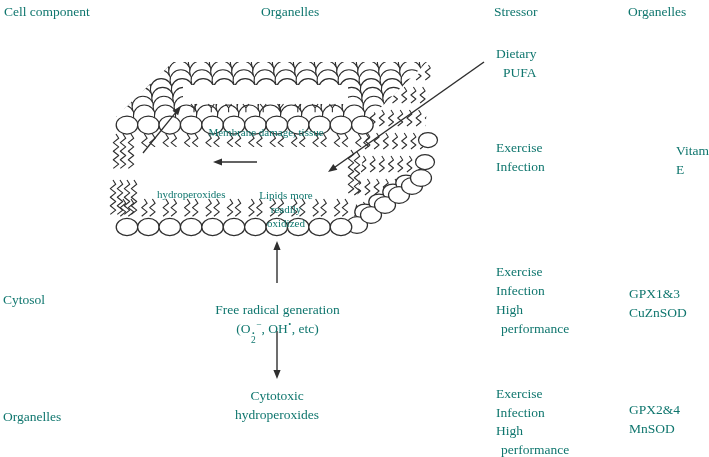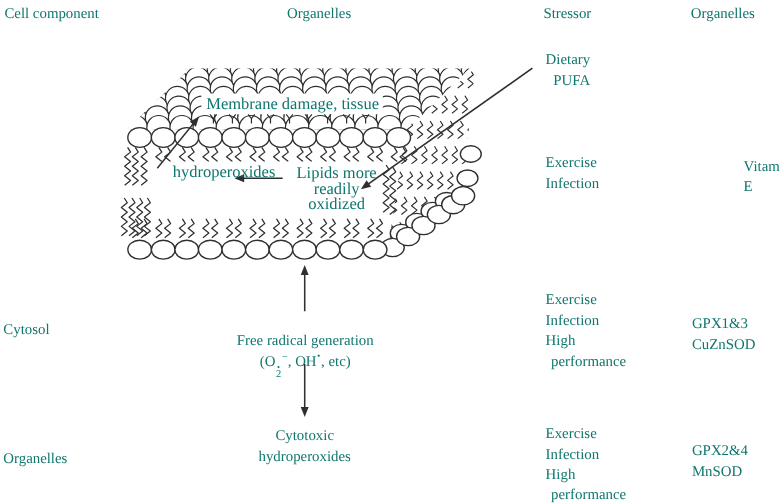--- a/index.html
+++ b/index.html
@@ -2,21 +2,21 @@
 <html><head>
 <meta charset="utf-8">
 <style>
   html,body{margin:0;padding:0;background:#fff;}
   .canvas{
     position:relative;width:709px;height:457px;background:#ffffff;
     font-family:Liberation Serif, serif;color:#0f766e;overflow:hidden;
   }
   .canvas svg{position:absolute;left:0;top:0;}
   .lbl{position:absolute;font-size:13.5px;line-height:19px;z-index:2;}
-  .mlbl{position:absolute;font-size:15px;line-height:15px;z-index:2;}
+  .mlbl{position:absolute;font-size:11px;line-height:15px;z-index:2;margin-top:37px;}
   .ctr{text-align:center;}
   .line{display:block;}
   .indent{padding-left:7px;}
   .indent-sm{padding-left:5px;}
   sup.rad{font-size:12px;font-weight:bold;line-height:0;}
   sup.minus{font-size:9.5px;line-height:0;}
   .o2stack{display:inline-flex;flex-direction:column;align-items:center;
            vertical-align:-4px;margin:0 0.5px;line-height:6px;}
   .o2stack .rdot{font-size:11px;font-weight:bold;line-height:5px;}
   .o2stack .two{font-size:9.5px;line-height:9px;}
@@ -343,21 +343,21 @@
     <span class="line">Cytosol</span>
   </div>
   <div class="lbl" style="left:3px;top:407px;text-align:center;">
     <span class="line">Organelles</span>
   </div>
 
   <div class="mlbl ctr" style="left:186px;top:88px;width:160px;">Membrane damage, tissue</div>
   <div class="mlbl" style="left:157px;top:150px;width:100px;">
     <span class="line">hydroperoxides</span>
   </div>
-  <div class="mlbl ctr" style="left:264px;top:151px;width:84px;line-height:14px;text-align:center;">
+  <div class="mlbl ctr" style="left:244px;top:151px;width:84px;line-height:14px;text-align:center;">
     <span class="line">Lipids more</span>
     <span class="line">readily</span>
     <span class="line">oxidized</span>
   </div>
 
   <div class="lbl ctr" style="left:170px;top:300px;width:215px;">
     <span class="line">Free radical generation</span>
     <span class="line"><span>(O</span><span class="o2stack">
           <span class="rdot">·</span>
           <span class="two">2</span>

